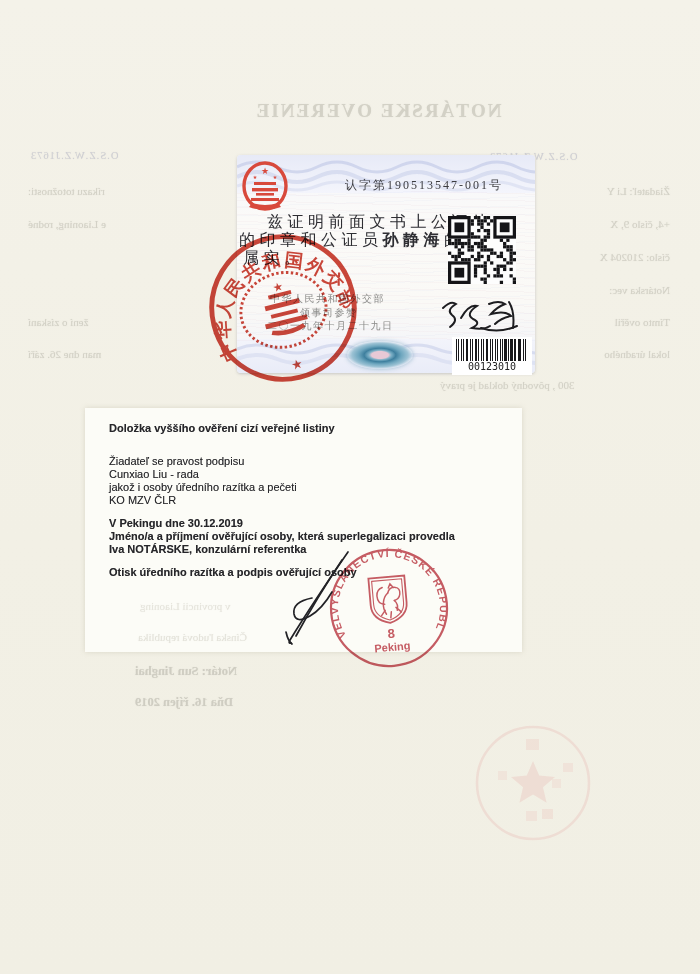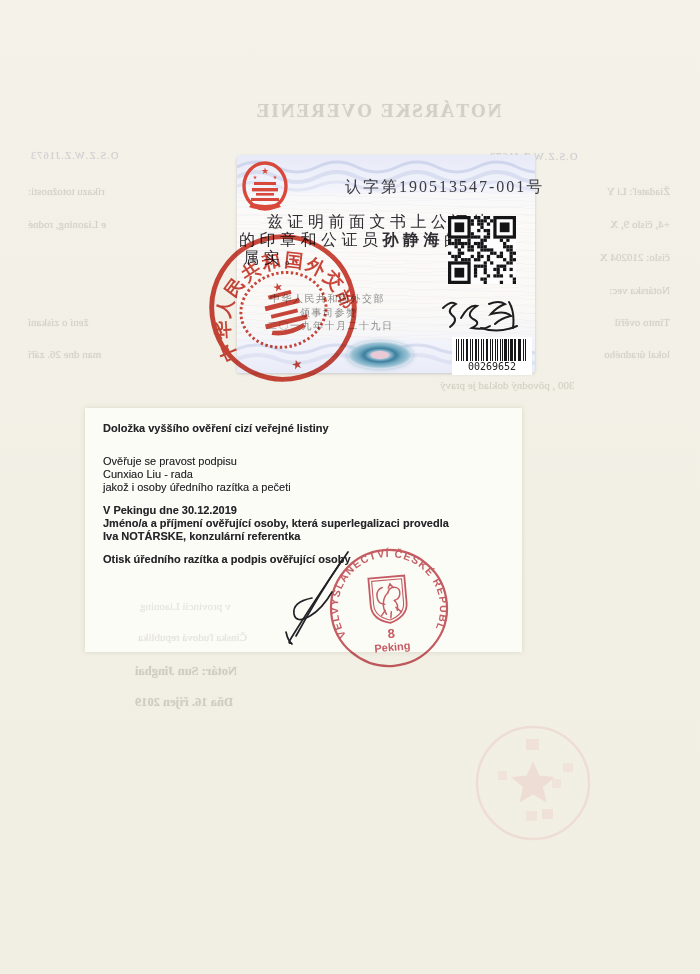--- a/index.html
+++ b/index.html
@@ -21,28 +21,28 @@
            background:linear-gradient(180deg,#f5f6fb 0%,#fbfaf8 30%,#faf9f6 68%,#f1f3fa 100%);
            box-shadow:0 1px 3px rgba(120,120,135,.35);}
   .stick-band-top{left:0;top:0;width:298px;height:38px;border-radius:4px 4px 0 0;
                   background:linear-gradient(180deg,#e7eaf7,#f4f5fc);overflow:hidden;}
   .stick-band-bot{left:0;top:184px;width:298px;height:34px;border-radius:0 0 4px 4px;
                   background:linear-gradient(180deg,#f3f4fb,#e9ecf8);overflow:hidden;}
   .stick-texture{left:0;top:36px;width:298px;height:150px;opacity:.5;
      background:repeating-linear-gradient(1.5deg,rgba(228,198,208,.22) 0 1px,rgba(0,0,0,0) 1px 7px),
                 repeating-linear-gradient(-2deg,rgba(195,205,235,.18) 0 1px,rgba(0,0,0,0) 1px 9px);}
   .cjk{font-family:"DejaVu Sans",sans-serif;white-space:nowrap;}
-  .serial{left:108px;top:22px;font-size:16px;color:#3c3c40;letter-spacing:2px;
+  .serial{left:108px;top:22px;font-size:12px;color:#3c3c40;letter-spacing:2px;
           font-family:"Liberation Serif",serif;}
   .bodyline{color:#2e2e33;font-size:16px;letter-spacing:4.5px;}
   .grayline{color:#8b8b89;font-size:10px;letter-spacing:1.5px;}
   
   #clause-box{left:85px;top:408px;width:437px;height:244px;background:#fcfcf7;z-index:2;
               box-shadow:0 0 5px rgba(190,185,165,.45);}
-  #clause-box .inner{position:absolute;left:18px;top:14px;width:402px;color:#26262a;
+  #clause-box .inner{position:absolute;left:24px;top:14px;width:402px;color:#26262a;
                      font-size:11px;line-height:13px;text-shadow:0 0 .4px rgba(0,0,0,.35);}
   .b{font-weight:bold;}
   .gap{height:10px;}
   
   #mfa-stamp{left:205px;top:230px;width:156px;height:156px;z-index:4;mix-blend-mode:multiply;opacity:.92;}
   #embassy-stamp{left:327px;top:546px;width:124px;height:124px;z-index:4;mix-blend-mode:multiply;opacity:.9;}
   #officer-signature{left:250px;top:548px;width:106px;height:104px;z-index:5;}
   #notary-signature{left:200px;top:139px;width:88px;height:46px;}
   #back-stamp{left:471px;top:721px;width:124px;height:124px;z-index:1;opacity:.55;}
   
@@ -319,21 +319,21 @@
           <span style="width: 1.15px; margin-right: 2px;"></span>
           <span style="width: 3.45px; margin-right: 1px;"></span>
           <span style="width: 1.15px; margin-right: 2px;"></span>
           <span style="width: 3.45px; margin-right: 1px;"></span>
           <span style="width: 3.45px; margin-right: 2px;"></span>
           <span style="width: 1.15px; margin-right: 1px;"></span>
           <span style="width: 2.3px; margin-right: 2px;"></span>
           <span style="width: 1.15px; margin-right: 1px;"></span>
           <span style="width: 2.3px; margin-right: 2px;"></span>
         </div>
-      <div id="barcode-number">00269652</div>
+      <div id="barcode-number">00123010</div>
     </div>
   </div>
 
   <svg id="mfa-stamp" class="abs" viewBox="0 0 160 160">
     <g transform="rotate(-14 80 80)" fill="var(--mfa_red)" stroke="var(--mfa_red)">
       <circle cx="80" cy="80" r="73" fill="none" stroke-width="5"></circle>
       <defs>
         <path id="mfaArc" d="M 25,122 A 60,60 0 1 1 135,122" fill="none"></path>
       </defs>
       <text font-size="19" font-weight="bold" letter-spacing="2" fill="var(--mfa_red)" stroke="none">
@@ -350,23 +350,24 @@
         <path d="M62 104 q18 7 36 0 l-2 -4 q-16 5 -32 0 z" stroke="none"></path>
       </g>
     </g>
   </svg>
 
   <div id="clause-box" class="abs">
     <div class="inner">
       <div class="b">Doložka vyššího ověření cizí veřejné listiny</div>
       <div class="gap"></div>
       <div class="gap"></div>
-      <div>Ověřuje se pravost podpisu</div>
+      <div>Žiadateľ se pravost podpisu</div>
       <div>Cunxiao Liu - rada</div>
       <div>jakož i osoby úředního razítka a pečeti</div>
+      <div>KO MZV ČLR</div>
       <div class="gap"></div>
       <div class="b">V Pekingu dne 30.12.2019</div>
       <div class="b">Jméno/a a příjmení ověřující osoby, která superlegalizaci provedla</div>
       <div class="b">Iva NOTÁRSKE, konzulární referentka</div>
       <div class="gap"></div>
       <div class="b">Otisk úředního razítka a podpis ověřující osoby</div>
     </div>
   </div>
 
   <svg id="embassy-stamp" class="abs" viewBox="0 0 124 124">

